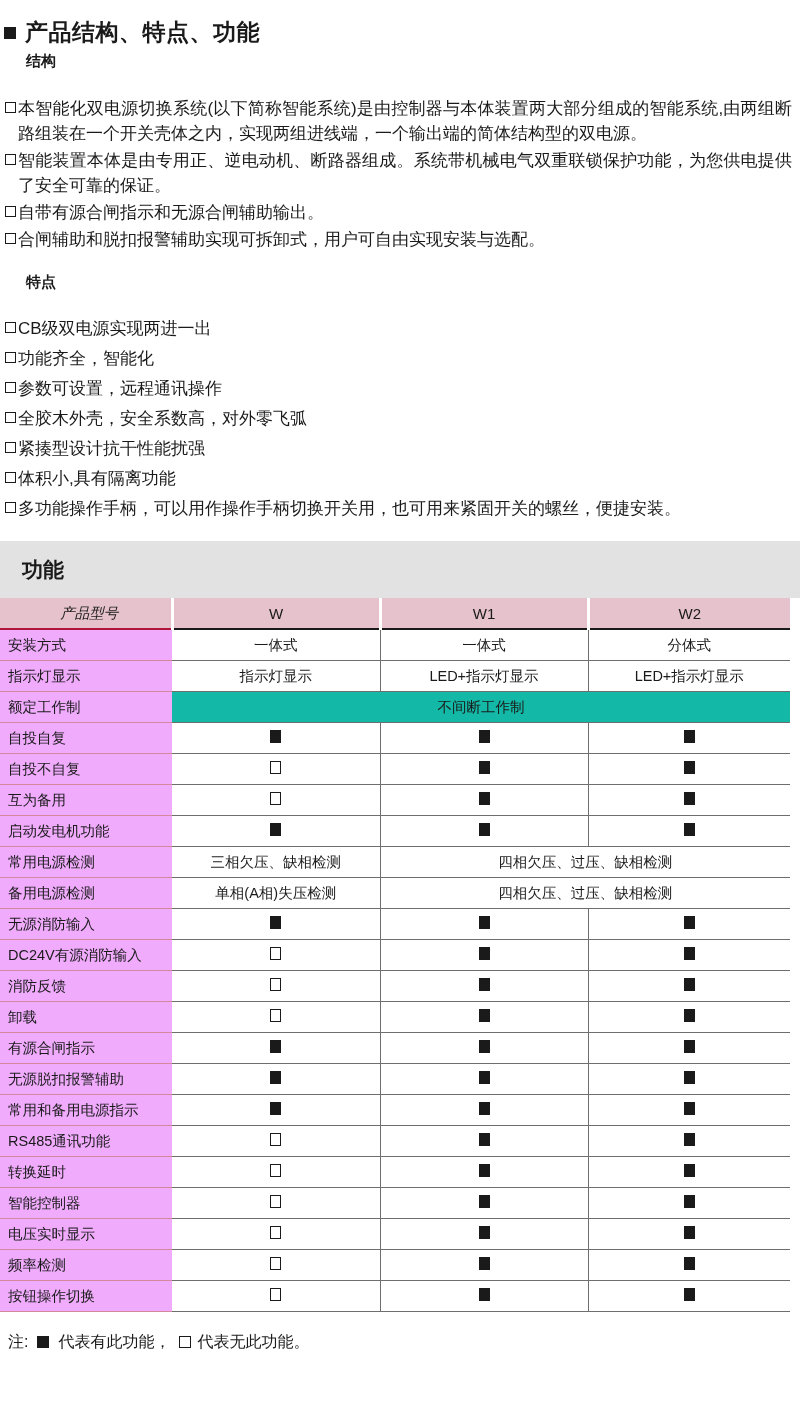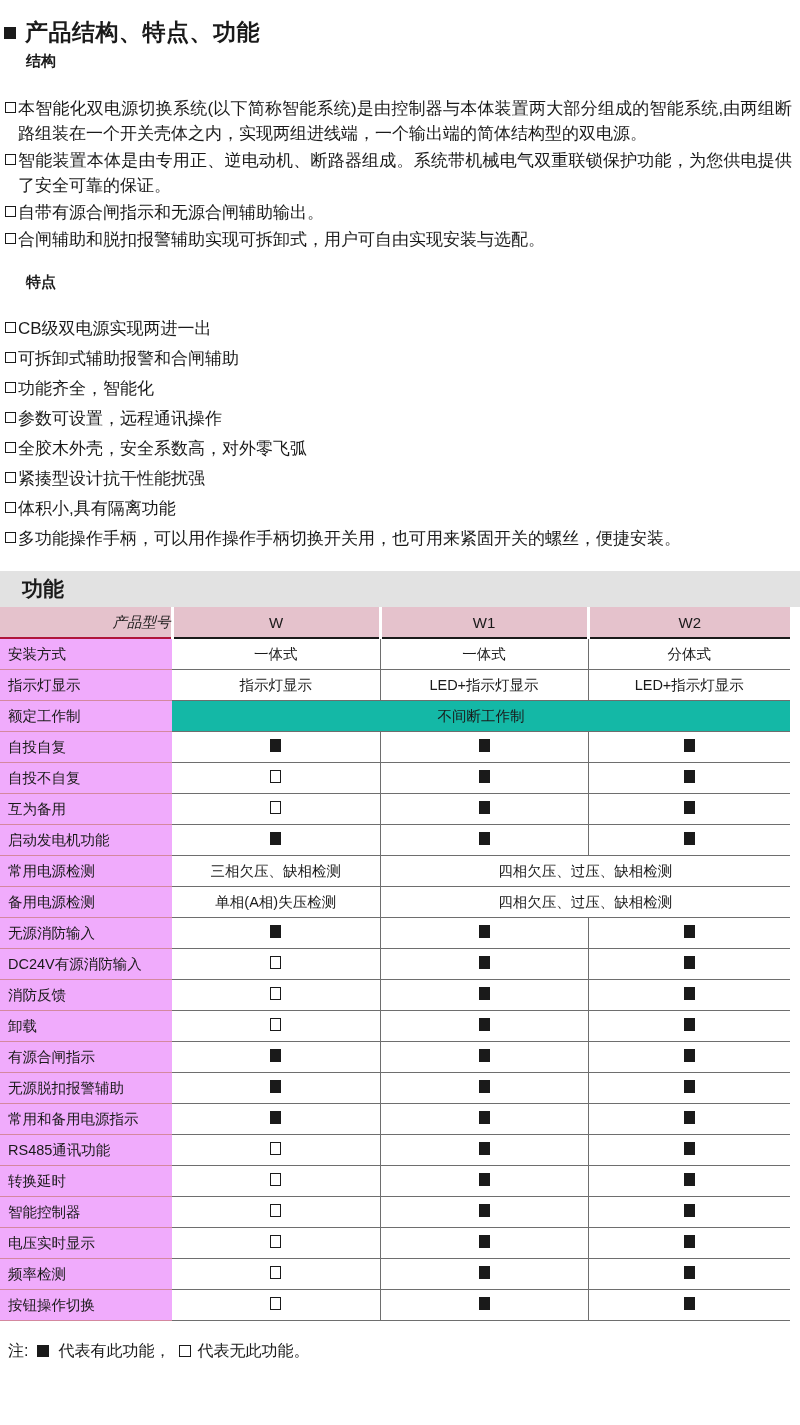--- a/index.html
+++ b/index.html
@@ -70,21 +70,21 @@
     flex: 1 1 auto;
     text-align: justify;
     text-justify: inter-character;
   }
   .struct-list .bullet-row { margin-bottom: 2px; }
   .feature-list .bullet-row { margin-bottom: 5px; }
 
   
   .func-band {
     background: #e2e2e2;
-    height: 36px;
+    height: 57px;
     display: flex;
     align-items: center;
     padding-left: 22px;
     margin-top: 20px;
   }
   .func-band-label {
     font-size: 21px;
     font-weight: bold;
     color: #1a1a1a;
   }
@@ -103,21 +103,21 @@
 
   table.spec th, table.spec td {
     padding: 0;
     height: 30px;
     vertical-align: middle;
   }
 
   
   .hdr-label {
     background: #e5c2cc;
-    text-align: right;
+    text-align: center;
     padding-left: 8px !important;
     font-weight: normal;
     font-style: italic;
     font-size: 14.5px;
     border-bottom: 2px solid #b0143c;
   }
   .hdr-model {
     background: #e5c2cc;
     text-align: center;
     font-weight: normal;
@@ -206,24 +206,20 @@
       <span class="bullet-text">合闸辅助和脱扣报警辅助实现可拆卸式，用户可自由实现安装与选配。</span>
     </div>
   </div>
 
   <div class="sub-title features">特点</div>
 
   <div class="bullets feature-list">
     <div class="bullet-row">
       <span class="hollow-sq"></span>
       <span class="bullet-text">CB级双电源实现两进一出</span>
-    </div>
-    <div class="bullet-row">
-      <span class="hollow-sq"></span>
-      <span class="bullet-text">可拆卸式辅助报警和合闸辅助</span>
     </div>
     <div class="bullet-row">
       <span class="hollow-sq"></span>
       <span class="bullet-text">功能齐全，智能化</span>
     </div>
     <div class="bullet-row">
       <span class="hollow-sq"></span>
       <span class="bullet-text">参数可设置，远程通讯操作</span>
     </div>
     <div class="bullet-row">

